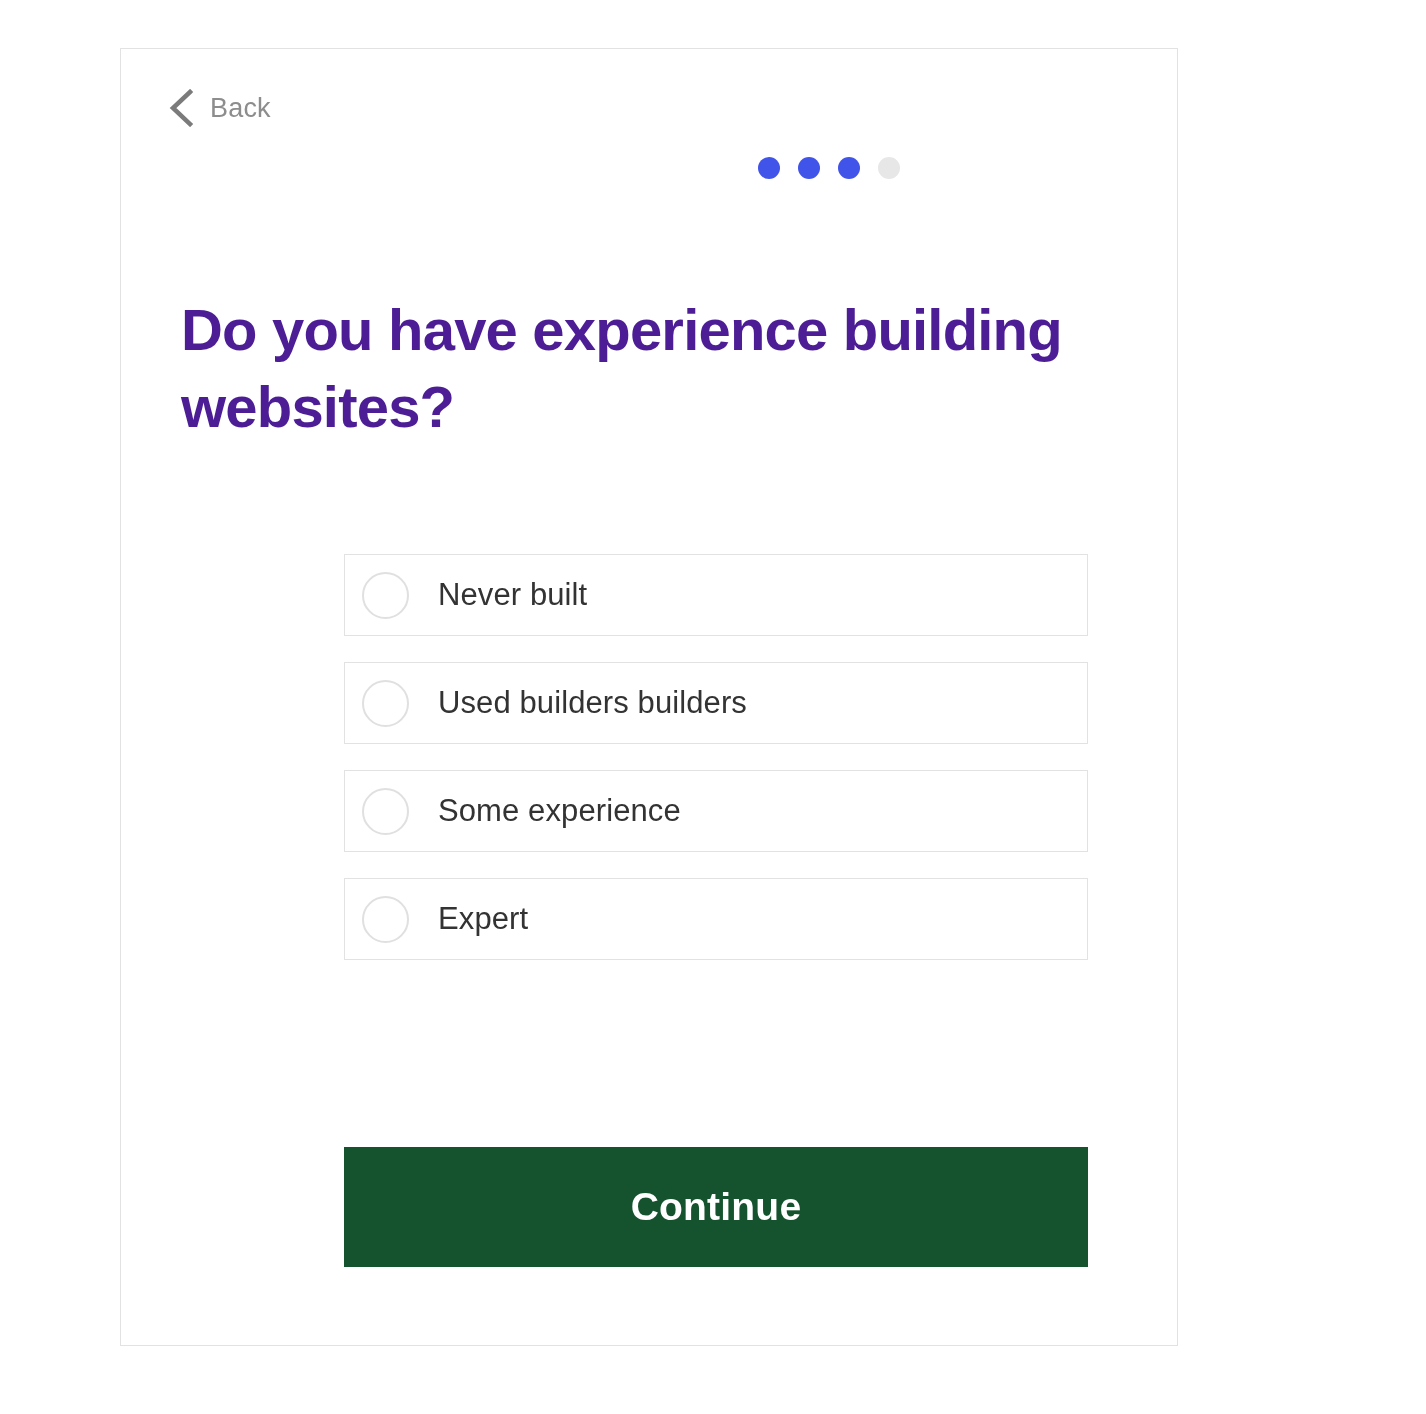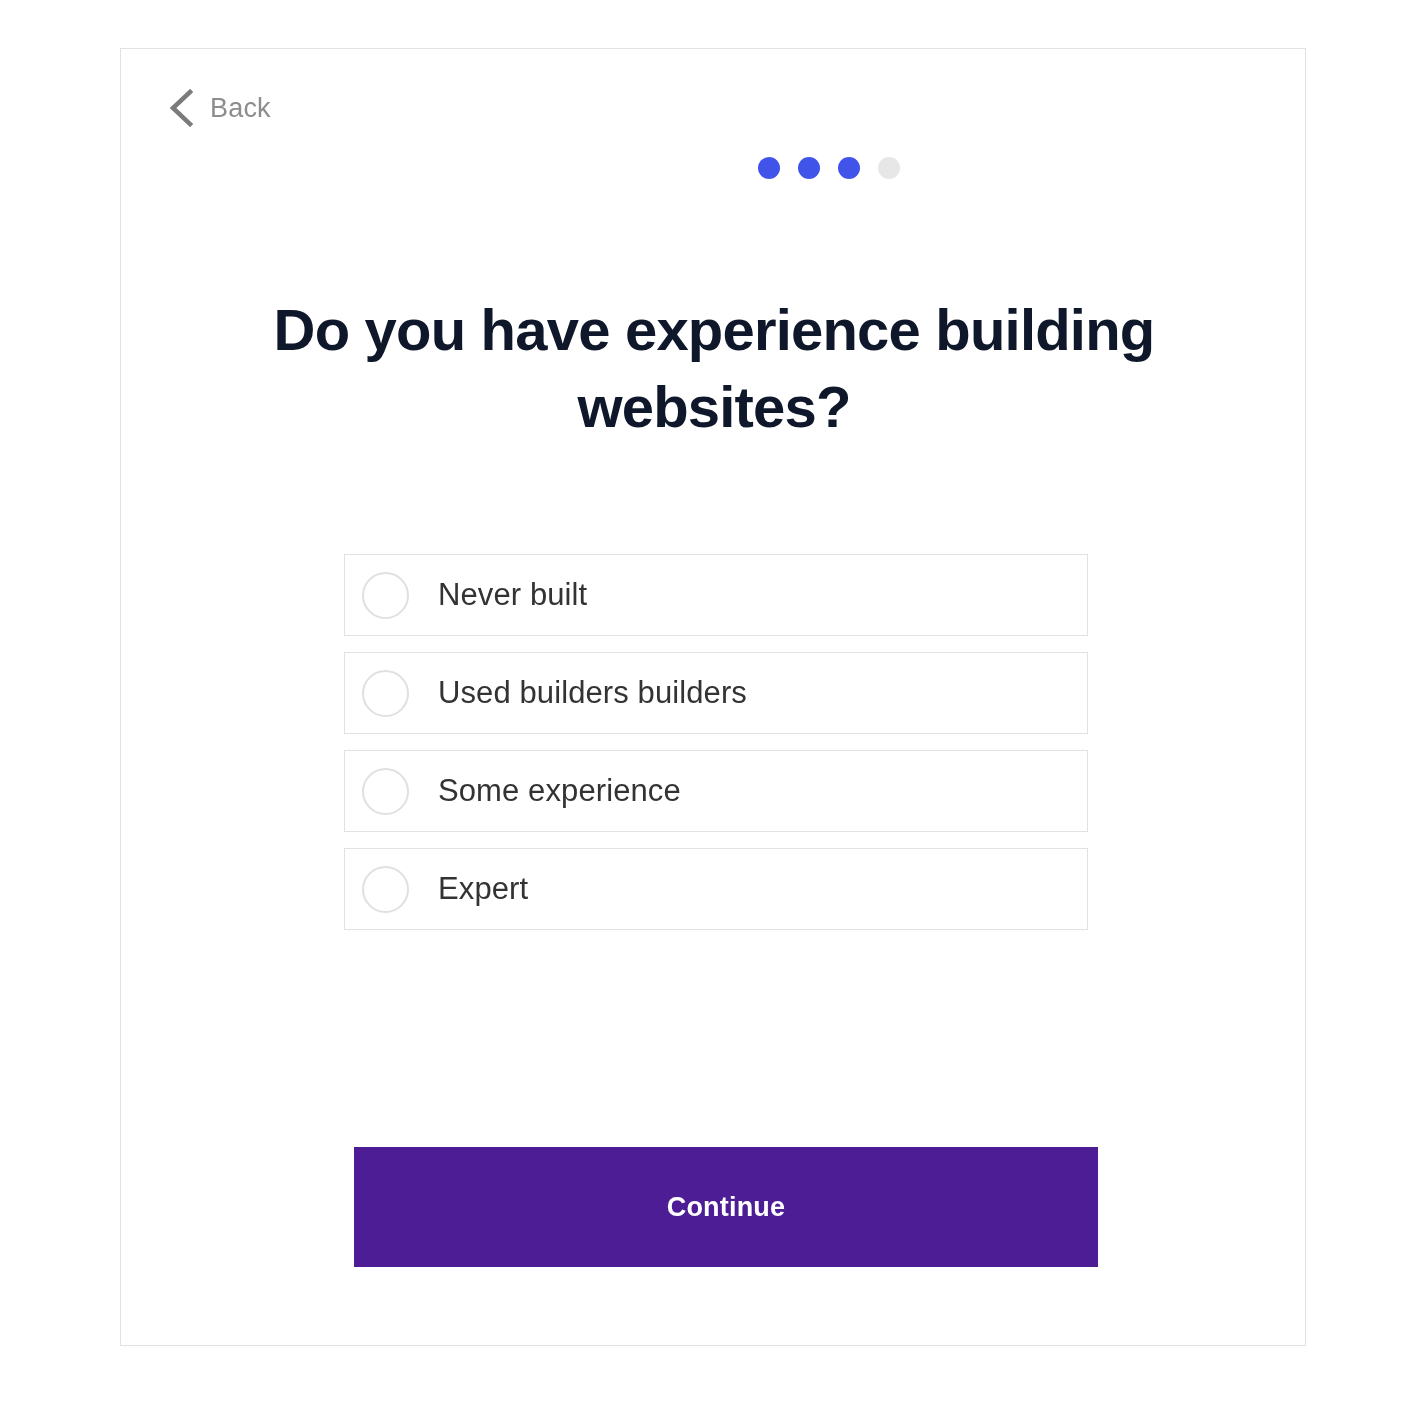--- a/index.html
+++ b/index.html
@@ -13,21 +13,21 @@
     font-family: "Liberation Sans", "DejaVu Sans", sans-serif;
     -webkit-font-smoothing: antialiased;
     overflow: hidden;
   }
 
   
   #onboarding-card {
     position: absolute;
     left: 120px;
     top: 48px;
-    width: 1186px;
+    width: 1058px;
     height: 1298px;
     border: 1px solid #e2e2e2;
     background: #ffffff;
     box-sizing: border-box;
   }
 
   
   #card-header {
     position: absolute;
     left: 0;
@@ -75,43 +75,42 @@
   }
   #progress-dots .dot.active { background: #4154ea; }
   #progress-dots .dot.inactive { background: #e7e7e7; }
 
   
   #page-title {
     position: absolute;
     left: 60px;
     top: 203px;
     width: 1066px;
-    text-align: center;
     font-size: 58px;
     line-height: 77px;
     font-weight: 700;
-    color: #0f172a;
+    color: #4c1d95;
     letter-spacing: -0.8px;
   }
 
   
   #options-list {
     position: absolute;
     left: 223px;
     top: 505px;
     width: 744px;
   }
   .option-row {
     position: relative;
     box-sizing: border-box;
     width: 744px;
     height: 82px;
     border: 1px solid #e2e2e2;
     background: #ffffff;
-    margin-bottom: 16px;
+    margin-bottom: 26px;
     display: flex;
     align-items: center;
     cursor: pointer;
     user-select: none;
   }
   .option-row:last-child { margin-bottom: 18px; }
   .option-radio {
     width: 47px;
     height: 47px;
     border-radius: 50%;
@@ -125,29 +124,29 @@
     margin-left: 29px;
     font-size: 31px;
     color: #333333;
     font-weight: 400;
     letter-spacing: 0.1px;
   }
 
   
   #continue-button {
     position: absolute;
-    left: 233px;
+    left: 223px;
     top: 1098px;
     width: 744px;
     height: 120px;
-    background: #4c1d95;
+    background: #14532d;
     border: none;
     color: #ffffff;
     font-family: "Liberation Sans", "DejaVu Sans", sans-serif;
-    font-size: 27px;
+    font-size: 39px;
     font-weight: 700;
     letter-spacing: 0.2px;
     cursor: default;
     display: flex;
     align-items: center;
     justify-content: center;
   }
 </style>
 </head>
 <body>

